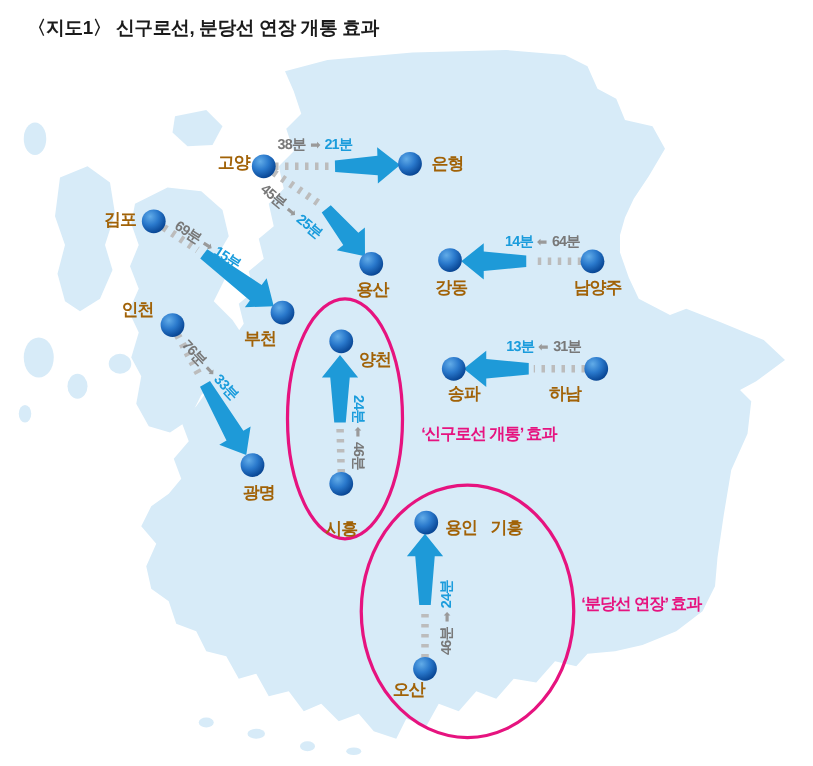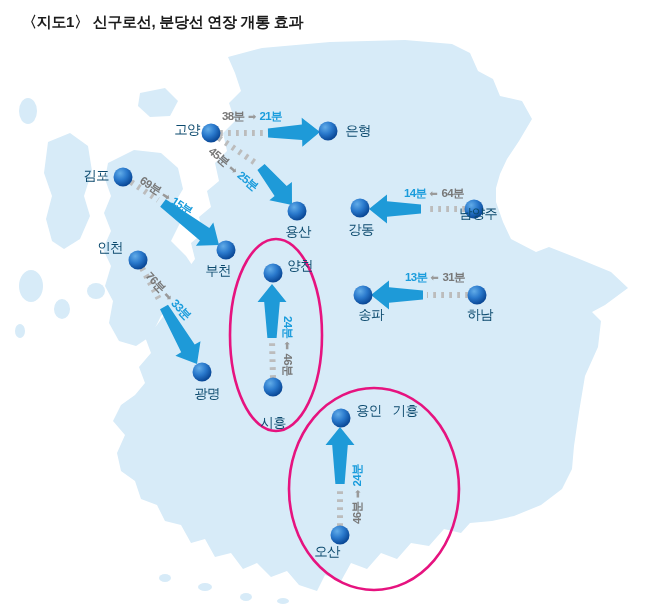--- a/index.html
+++ b/index.html
@@ -3,21 +3,21 @@
 <meta charset="utf-8">
 <style>
   html,body{margin:0;padding:0;background:#ffffff;}
   .stage{position:relative;width:650px;height:613px;background:#ffffff;overflow:hidden;
          font-family:"Liberation Sans","DejaVu Sans",sans-serif;}
   .title{position:absolute;left:22px;top:13px;font-size:15px;font-weight:700;color:#1b1b1b;letter-spacing:-0.3px;}
   svg.map{position:absolute;left:0;top:0;}
   .dot{position:absolute;width:19px;height:19px;border-radius:50%;
        transform:translate(-50%,-50%);
        background:radial-gradient(circle at 35% 30%, #62ace8 0%, #2a79cc 38%, #0b4a99 72%, #06356f 100%);}
-  .clabel{position:absolute;white-space:nowrap;font-size:13.5px;font-weight:400;color:#0c4a6e;
+  .clabel{position:absolute;white-space:nowrap;font-size:13.5px;font-weight:700;color:#a16207;
           letter-spacing:-0.8px;transform:translate(-50%,-50%);}
   .clabel.wide{word-spacing:8px;}
   .time{position:absolute;white-space:nowrap;font-size:11.5px;font-weight:700;letter-spacing:-0.6px;}
   .t-old{color:#787878;}
   .t-new{color:#1a9cdc;}
   .t-arrow{color:#9a9a9a;font-size:10px;padding:0 1px;display:inline-block;}
   .t-arrow.flip{transform:scaleX(-1);}
   .effect{position:absolute;white-space:nowrap;font-size:13px;font-weight:700;color:#e6137f;letter-spacing:-0.8px;}
 </style>
 </head>
@@ -103,29 +103,29 @@
   <div class="dot" style="left:202px;top:372px"></div>
   <div class="dot" style="left:273px;top:387px"></div>
   <div class="dot" style="left:341px;top:418px"></div>
   <div class="dot" style="left:340px;top:535px"></div>
 
   <div class="clabel" style="left:187px;top:130px">고양</div>
   <div class="clabel" style="left:358px;top:131px">은형</div>
   <div class="clabel" style="left:96px;top:176px">김포</div>
   <div class="clabel" style="left:298px;top:232px">용산</div>
   <div class="clabel" style="left:361px;top:230px">강동</div>
-  <div class="clabel" style="left:478px;top:214px">남양주</div>
+  <div class="clabel" style="left:478px;top:230px">남양주</div>
   <div class="clabel" style="left:110px;top:248px">인천</div>
-  <div class="clabel" style="left:218px;top:271px">부천</div>
-  <div class="clabel" style="left:300px;top:266px">양천</div>
+  <div class="clabel" style="left:208px;top:271px">부천</div>
+  <div class="clabel" style="left:300px;top:288px">양천</div>
   <div class="clabel" style="left:371px;top:315px">송파</div>
-  <div class="clabel" style="left:480px;top:315px">하남</div>
+  <div class="clabel" style="left:452px;top:315px">하남</div>
   <div class="clabel" style="left:207px;top:394px">광명</div>
   <div class="clabel" style="left:273px;top:423px">시흥</div>
-  <div class="clabel wide" style="left:387px;top:411px">용인 기흥</div>
+  <div class="clabel wide" style="left:387px;top:422px">용인 기흥</div>
   <div class="clabel" style="left:327px;top:552px">오산</div>
 
   <div class="time" style="left:252px;top:116px;transform:translate(-50%,-50%)">
     <span class="t-old">38분</span>
     <span class="t-arrow">➡</span>
     <span class="t-new">21분</span>
   </div>
 
   <div class="time" style="left:233px;top:169px;transform:translate(-50%,-50%) rotate(40deg)">
     <span class="t-old">45분</span>
@@ -162,14 +162,16 @@
     <span class="t-arrow flip">➡</span>
     <span class="t-old">46분</span>
   </div>
 
   <div class="time" style="left:357px;top:494px;transform:translate(-50%,-50%) rotate(-90deg)">
     <span class="t-old">46분</span>
     <span class="t-arrow">➡</span>
     <span class="t-new">24분</span>
   </div>
 
+  <div class="effect" style="left:337px;top:338px">‘신구로선 개통’ 효과</div>
+  <div class="effect" style="left:465px;top:474px">‘분당선 연장’ 효과</div>
 
 </div>
 
 </body></html>

